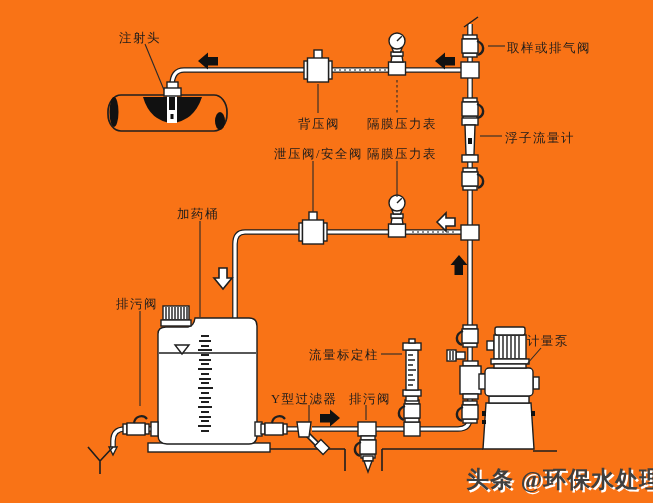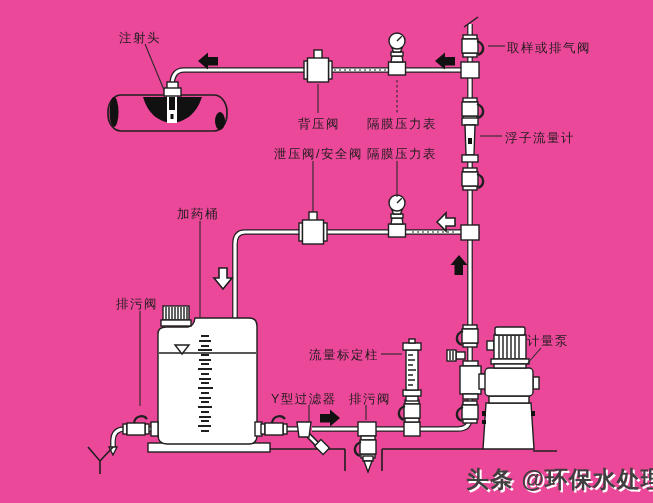--- a/index.html
+++ b/index.html
@@ -1,17 +1,17 @@
 <!DOCTYPE html>
 <html><head>
 <meta charset="utf-8">
 <style>
   html,body{margin:0;padding:0;background:#fff;}
-  .screen{position:relative;width:653px;height:503px;background:#ec4899;overflow:hidden;
-          font-family:Liberation Sans, sans-serif;}
+  .screen{position:relative;width:653px;height:503px;background:#f97316;overflow:hidden;
+          font-family:Liberation Serif, serif;}
   svg{display:block;}
   .pipe-outer{fill:none;stroke:#1f1f1f;stroke-width:5.6;}
   .pipe-inner{fill:none;stroke:#ffffff;stroke-width:3.2;}
   .thin{stroke:#1f1f1f;stroke-width:1.4;fill:none;}
   .fit{fill:#ffffff;stroke:#1f1f1f;stroke-width:1.4;}
   .solid{fill:#111111;stroke:none;}
   .hollow{fill:#ffffff;stroke:#1f1f1f;stroke-width:1.6;}
   .leader{stroke:#2a2a2a;stroke-width:1.1;fill:none;}
   .leader-dash{stroke:#2a2a2a;stroke-width:1.1;fill:none;stroke-dasharray:2.5 2.5;}
   .lbl{font-size:12.5px;letter-spacing:1.5px;fill:#1c1c1c;}

